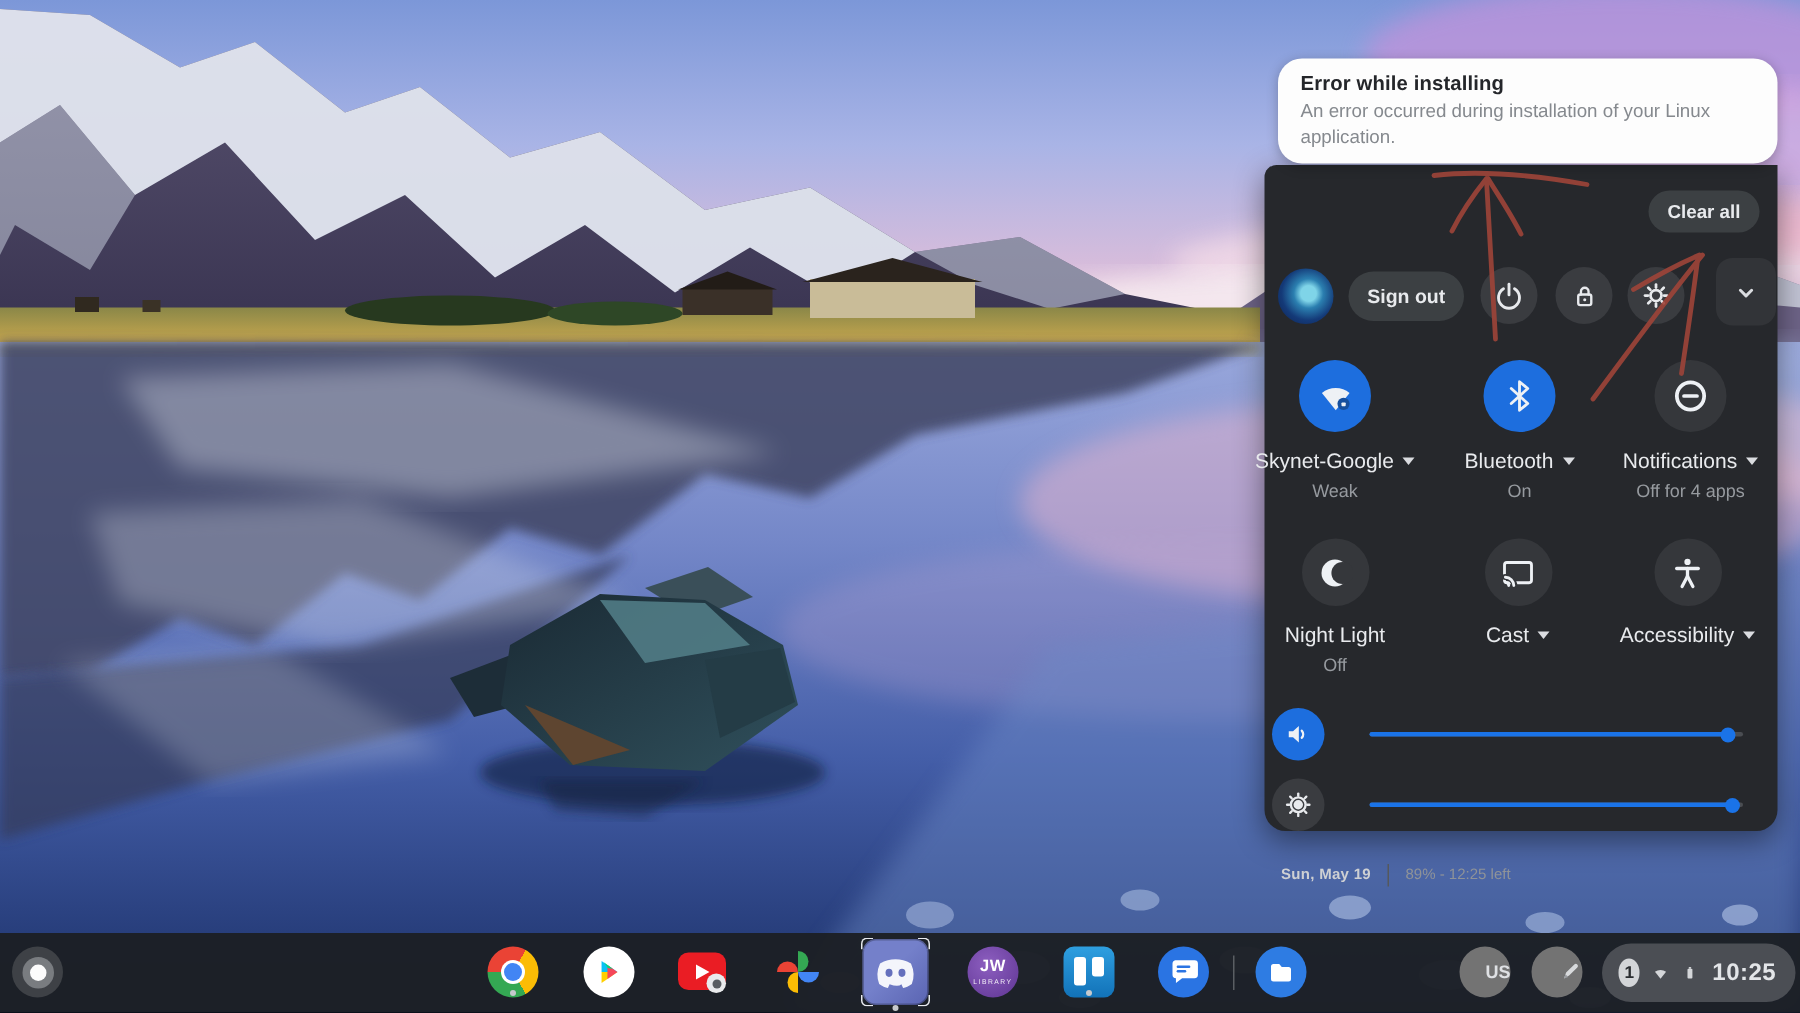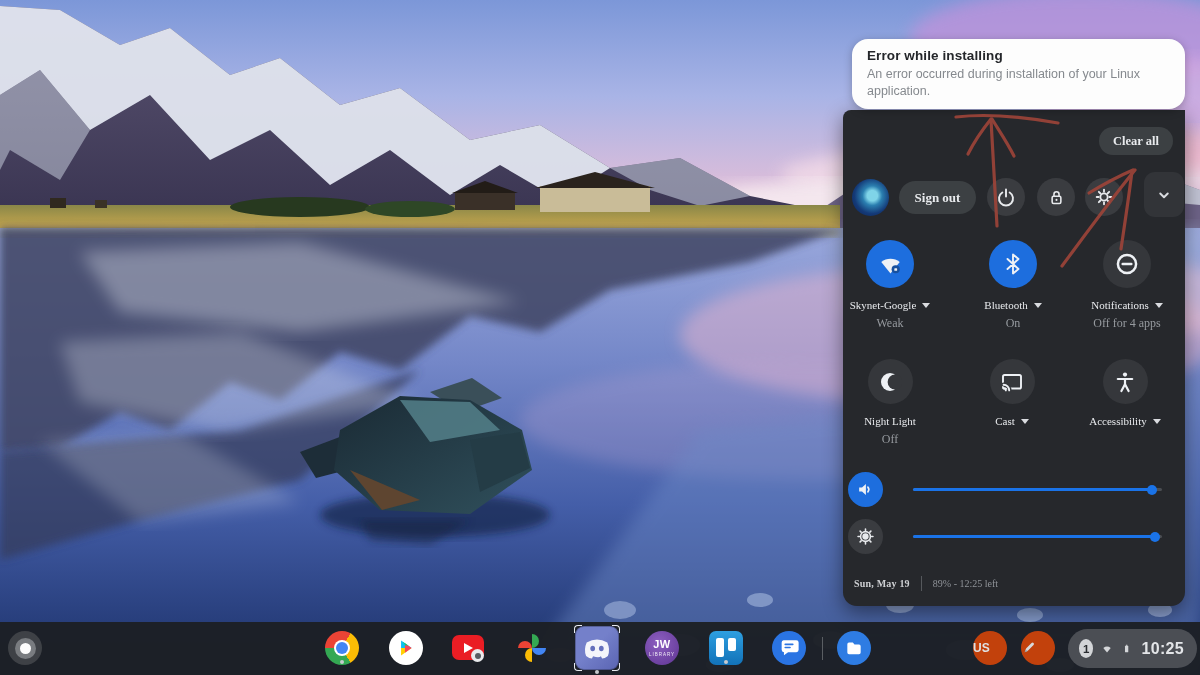--- a/index.html
+++ b/index.html
@@ -8,38 +8,38 @@
   .screen *{box-sizing:border-box;}
   .wallpaper{position:absolute;inset:0;z-index:0;}
 
   
   .notification{position:absolute;left:852px;top:39px;width:333px;height:70px;z-index:3;
     background:#fdfdfd;border-radius:16px;padding:9px 16px 0 15px;box-shadow:0 2px 8px rgba(0,0,0,.25);}
   .n-title{font-size:13.5px;font-weight:700;color:#24262a;letter-spacing:.1px;}
   .n-body{margin-top:3px;font-size:12.5px;line-height:1.32;color:#85898e;width:300px;}
 
   
-  .panel{position:absolute;left:843px;top:110px;width:342px;height:496px;z-index:2;
-    background:#26282c;border-radius:8px 0 14px 14px;box-shadow:0 6px 20px rgba(0,0,0,.45);font-family:Liberation Serif, serif;}
+  .panel{position:absolute;left:843px;top:110px;width:342px;height:444px;z-index:2;
+    background:#26282c;border-radius:8px 0 14px 14px;box-shadow:0 6px 20px rgba(0,0,0,.45);}
   .pill{position:absolute;border:none;cursor:pointer;background:#3c4043;color:#e8eaed;
     border-radius:16px;font-family:inherit;font-weight:600;}
   .clear-all{left:256px;top:17px;width:74px;height:28px;font-size:12.5px;}
   .signout{left:56px;top:71px;width:77px;height:33px;font-size:13px;border-radius:17px;}
   .avatar{position:absolute;left:9px;top:69px;width:37px;height:37px;border-radius:50%;cursor:pointer;
     background:radial-gradient(circle at 55% 45%,#7fd4e8 0 18%,#2b7fb0 34%,#143a78 62%,#0c1f4e 100%);overflow:hidden;}
   .cbtn{position:absolute;top:68px;width:38px;height:38px;border-radius:50%;border:none;cursor:pointer;
     background:#3a3c40;display:flex;align-items:center;justify-content:center;padding:0;}
   .collapse{position:absolute;left:301px;top:62px;width:40px;height:45px;border:none;border-radius:11px;
     background:#323438;cursor:pointer;display:flex;align-items:center;justify-content:center;}
   .tile{position:absolute;width:120px;text-align:center;cursor:pointer;}
   .tile-circle{width:48px;height:48px;border-radius:50%;margin:0 auto;display:flex;align-items:center;justify-content:center;}
   .tile-circle.on{background:#1d6ede;}
   .tile-circle.off{background:#35373b;}
   .row2 .tile-circle{width:45px;height:45px;}
-  .tile-label{margin-top:11px;font-size:11px;color:#e8eaed;display:flex;align-items:center;justify-content:center;gap:6px;}
+  .tile-label{margin-top:11px;font-size:14px;color:#e8eaed;display:flex;align-items:center;justify-content:center;gap:6px;}
   .caret{width:0;height:0;border-left:4px solid transparent;border-right:4px solid transparent;
     border-top:5px solid #dadce0;display:inline-block;}
   .tile-sub{margin-top:5px;font-size:12px;color:#969a9f;}
   .round-sm{position:absolute;left:5px;width:35px;height:35px;border-radius:50%;border:none;cursor:pointer;
     display:flex;align-items:center;justify-content:center;padding:0;}
   .round-sm.blue{background:#1d6ede;}
   .round-sm.gray{background:#3a3c40;}
   .track{position:absolute;left:70px;width:249px;height:3px;border-radius:2px;background:#4a4d52;cursor:pointer;}
   .fill{position:absolute;left:0;top:0;height:3px;border-radius:2px;background:#1a73e8;}
   .thumb{position:absolute;top:-3.5px;width:10px;height:10px;border-radius:50%;background:#1a73e8;cursor:pointer;}
@@ -81,22 +81,22 @@
   .jw-top{font-size:11px;font-weight:700;line-height:11px;letter-spacing:.5px;}
   .jw-bot{font-size:4.5px;letter-spacing:1px;margin-top:1.5px;opacity:.9;}
   .trello-outer{width:34px;height:34px;border-radius:7px;background:linear-gradient(180deg,#2e9fe0,#1272b8);position:relative;}
   .trello-outer i{position:absolute;top:7px;width:8px;background:#fff;border-radius:2px;}
   .tr-l{left:7px;height:19px;}
   .tr-r{left:19px;height:13px;}
   .msg-outer{width:34px;height:34px;border-radius:50%;background:#2a74e3;display:flex;align-items:center;justify-content:center;}
   .files-outer{width:34px;height:34px;border-radius:50%;background:#2e7ce3;display:flex;align-items:center;justify-content:center;}
   .photos-outer{width:34px;height:34px;display:flex;align-items:center;justify-content:center;}
   .shelf-sep{position:absolute;left:822px;top:15px;width:1px;height:23px;background:#5a5e63;}
-  .stat-circle{position:absolute;top:9px;width:34px;height:34px;border:none;border-radius:50%;background:#c2410c;cursor:pointer;
-    color:#dfe1e4;font-size:12px;font-weight:700;font-family:inherit;display:flex;align-items:center;justify-content:flex-start;padding:0;}
+  .stat-circle{position:absolute;top:9px;width:34px;height:34px;border:none;border-radius:50%;background:#737373;cursor:pointer;
+    color:#dfe1e4;font-size:12px;font-weight:700;font-family:inherit;display:flex;align-items:center;justify-content:flex-end;padding:0;}
   .tray{position:absolute;left:1068px;top:7px;width:129px;height:39px;border:none;border-radius:20px;background:#4b4e54;cursor:pointer;
     display:flex;align-items:center;padding:0 13px 0 11px;gap:8px;}
   .tray-badge{width:19px;height:19px;border-radius:50%;background:#d3d5d8;color:#2a2d31;font-size:11.5px;font-weight:700;
     display:flex;align-items:center;justify-content:center;font-family:inherit;}
   .tray-time{color:#e3e5e8;font-size:16px;font-weight:600;letter-spacing:.3px;margin-left:1px;}
 </style>
 </head>
 <body>
 
 <div class="screen">

